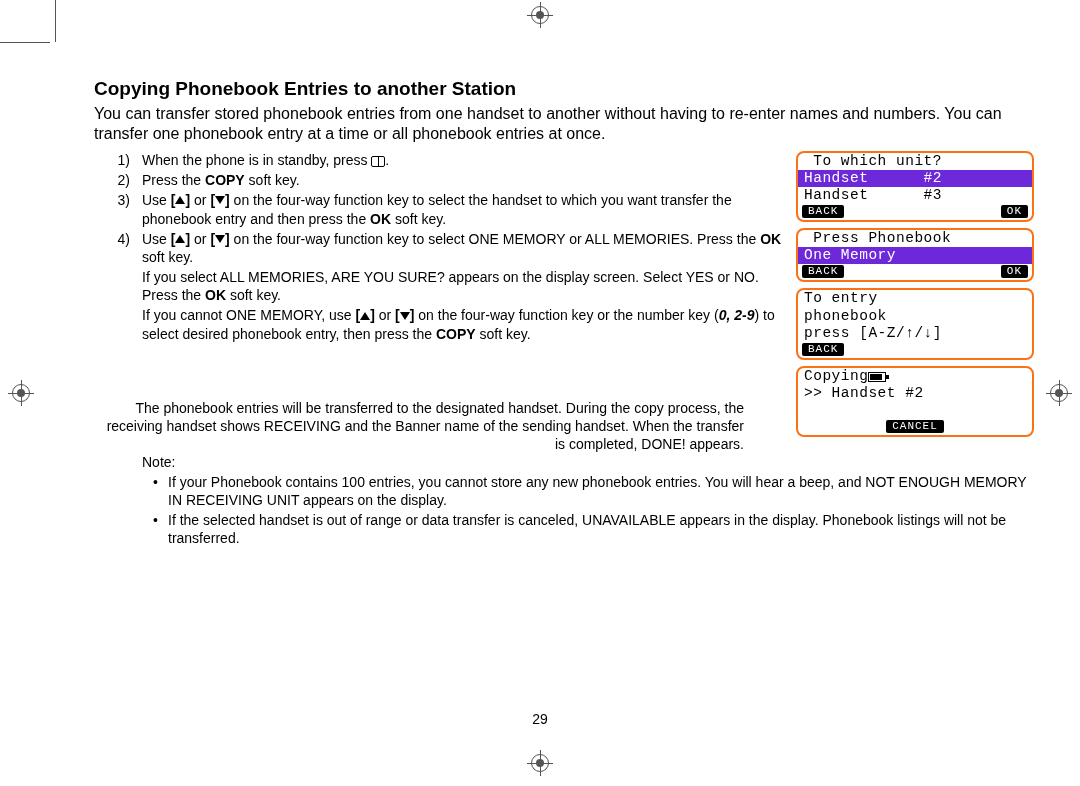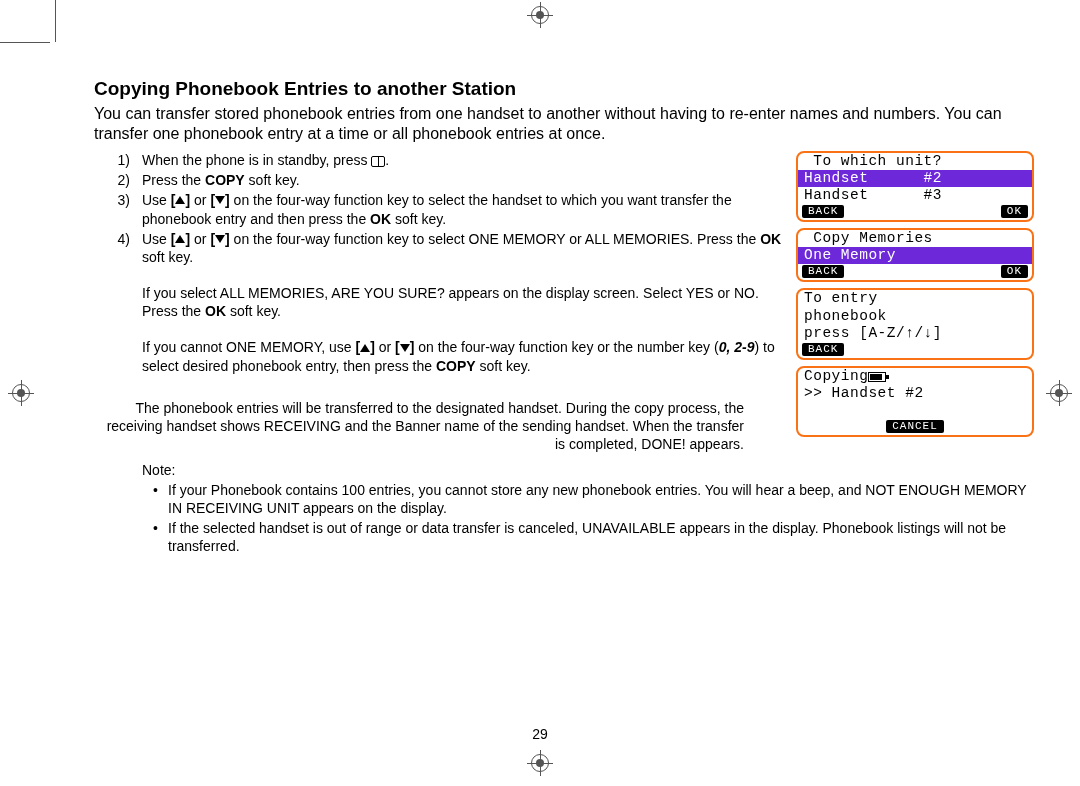--- a/index.html
+++ b/index.html
@@ -62,21 +62,21 @@
 
   ol.steps { list-style: none; padding-left: 0; }
   ol.steps > li {
     display: flex;
     font-size: 14px;
     line-height: 1.3;
     margin-bottom: 2px;
   }
   ol.steps > li .num { width: 48px; flex: 0 0 48px; text-align: right; padding-right: 12px; }
   ol.steps > li .body { flex: 1; }
-  .sub { margin-top: 18px; }
+  .sub { margin-top: 2px; }
 
   .dkey {
     display: inline-flex;
     align-items: center;
     justify-content: center;
     font-weight: bold;
   }
   .book-icon {
     display: inline-block;
     width: 14px; height: 11px;
@@ -91,30 +91,30 @@
     left:50%; top:0; width:1px; height:100%; background:#000;
   }
   .tri {
     display:inline-block; width:0; height:0; vertical-align: 1px;
   }
   .tri-up { border-left:5px solid transparent; border-right:5px solid transparent; border-bottom:8px solid #000; }
   .tri-down { border-left:5px solid transparent; border-right:5px solid transparent; border-top:8px solid #000; }
 
   .para { font-size: 14px; line-height: 1.3; margin-top: 4px; text-align: right; }
 
-  .note-block { margin-top: 8px; }
+  .note-block { }
   .note-label { margin-left: 48px; font-size: 14px; }
   ul.notes { list-style: none; margin-top: 3px; }
   ul.notes li { display:flex; font-size:14px; line-height:1.3; margin-bottom:2px; }
   ul.notes li .bull { width: 74px; flex:0 0 74px; text-align:right; padding-right:10px; }
   ul.notes li .nb { flex:1; }
 
   .pagenum {
     position: absolute;
-    bottom: 44px;
+    bottom: 59px;
     left: 50%;
     transform: translateX(-50%);
     font-size: 14px;
   }
 
   
   .lcd {
     border: 2px solid #f97316;
     border-radius: 8px;
     margin-bottom: 6px;
@@ -211,21 +211,21 @@
       <div class="lcd">
         <div class="row"> To which unit?</div>
         <div class="row inv">Handset      #2</div>
         <div class="row">Handset      #3</div>
         <div class="softbar">
           <span class="soft">BACK</span>
           <span class="soft">OK</span>
         </div>
       </div>
       <div class="lcd">
-        <div class="row"> Copy Memories</div>
+        <div class="row"> Press Phonebook</div>
         <div class="row inv">One Memory</div>
         <div class="softbar">
           <span class="soft">BACK</span>
           <span class="soft">OK</span>
         </div>
       </div>
       <div class="lcd">
         <div class="row">To entry</div>
         <div class="row">phonebook</div>
         <div class="row">press [A-Z/↑/↓]</div>

